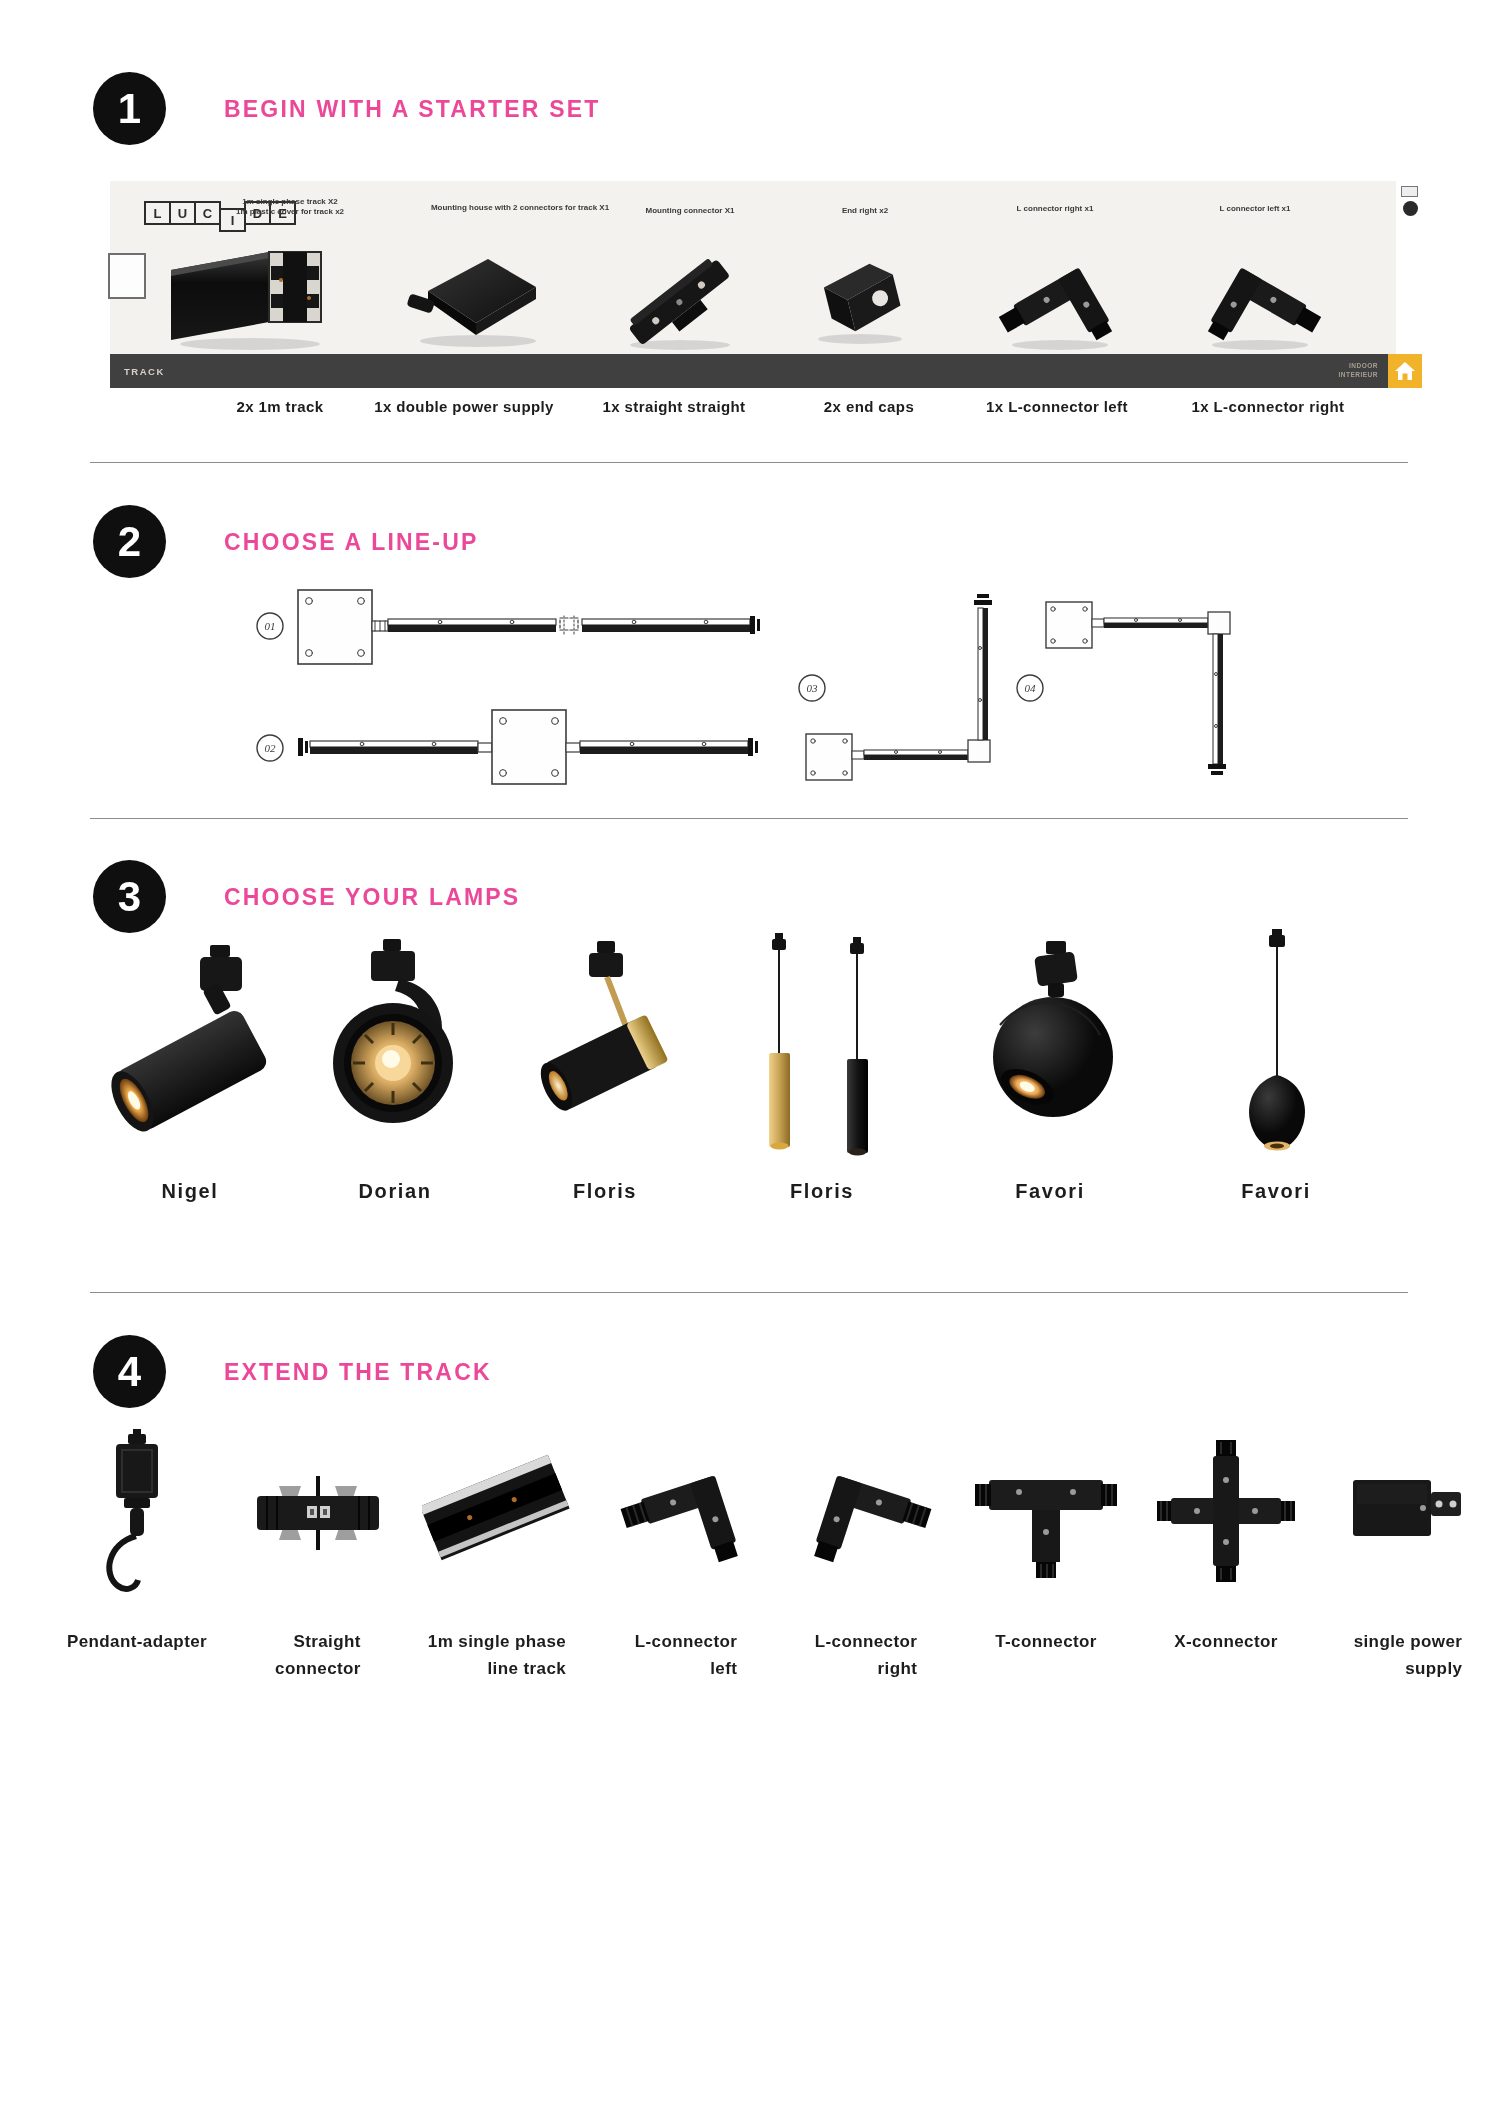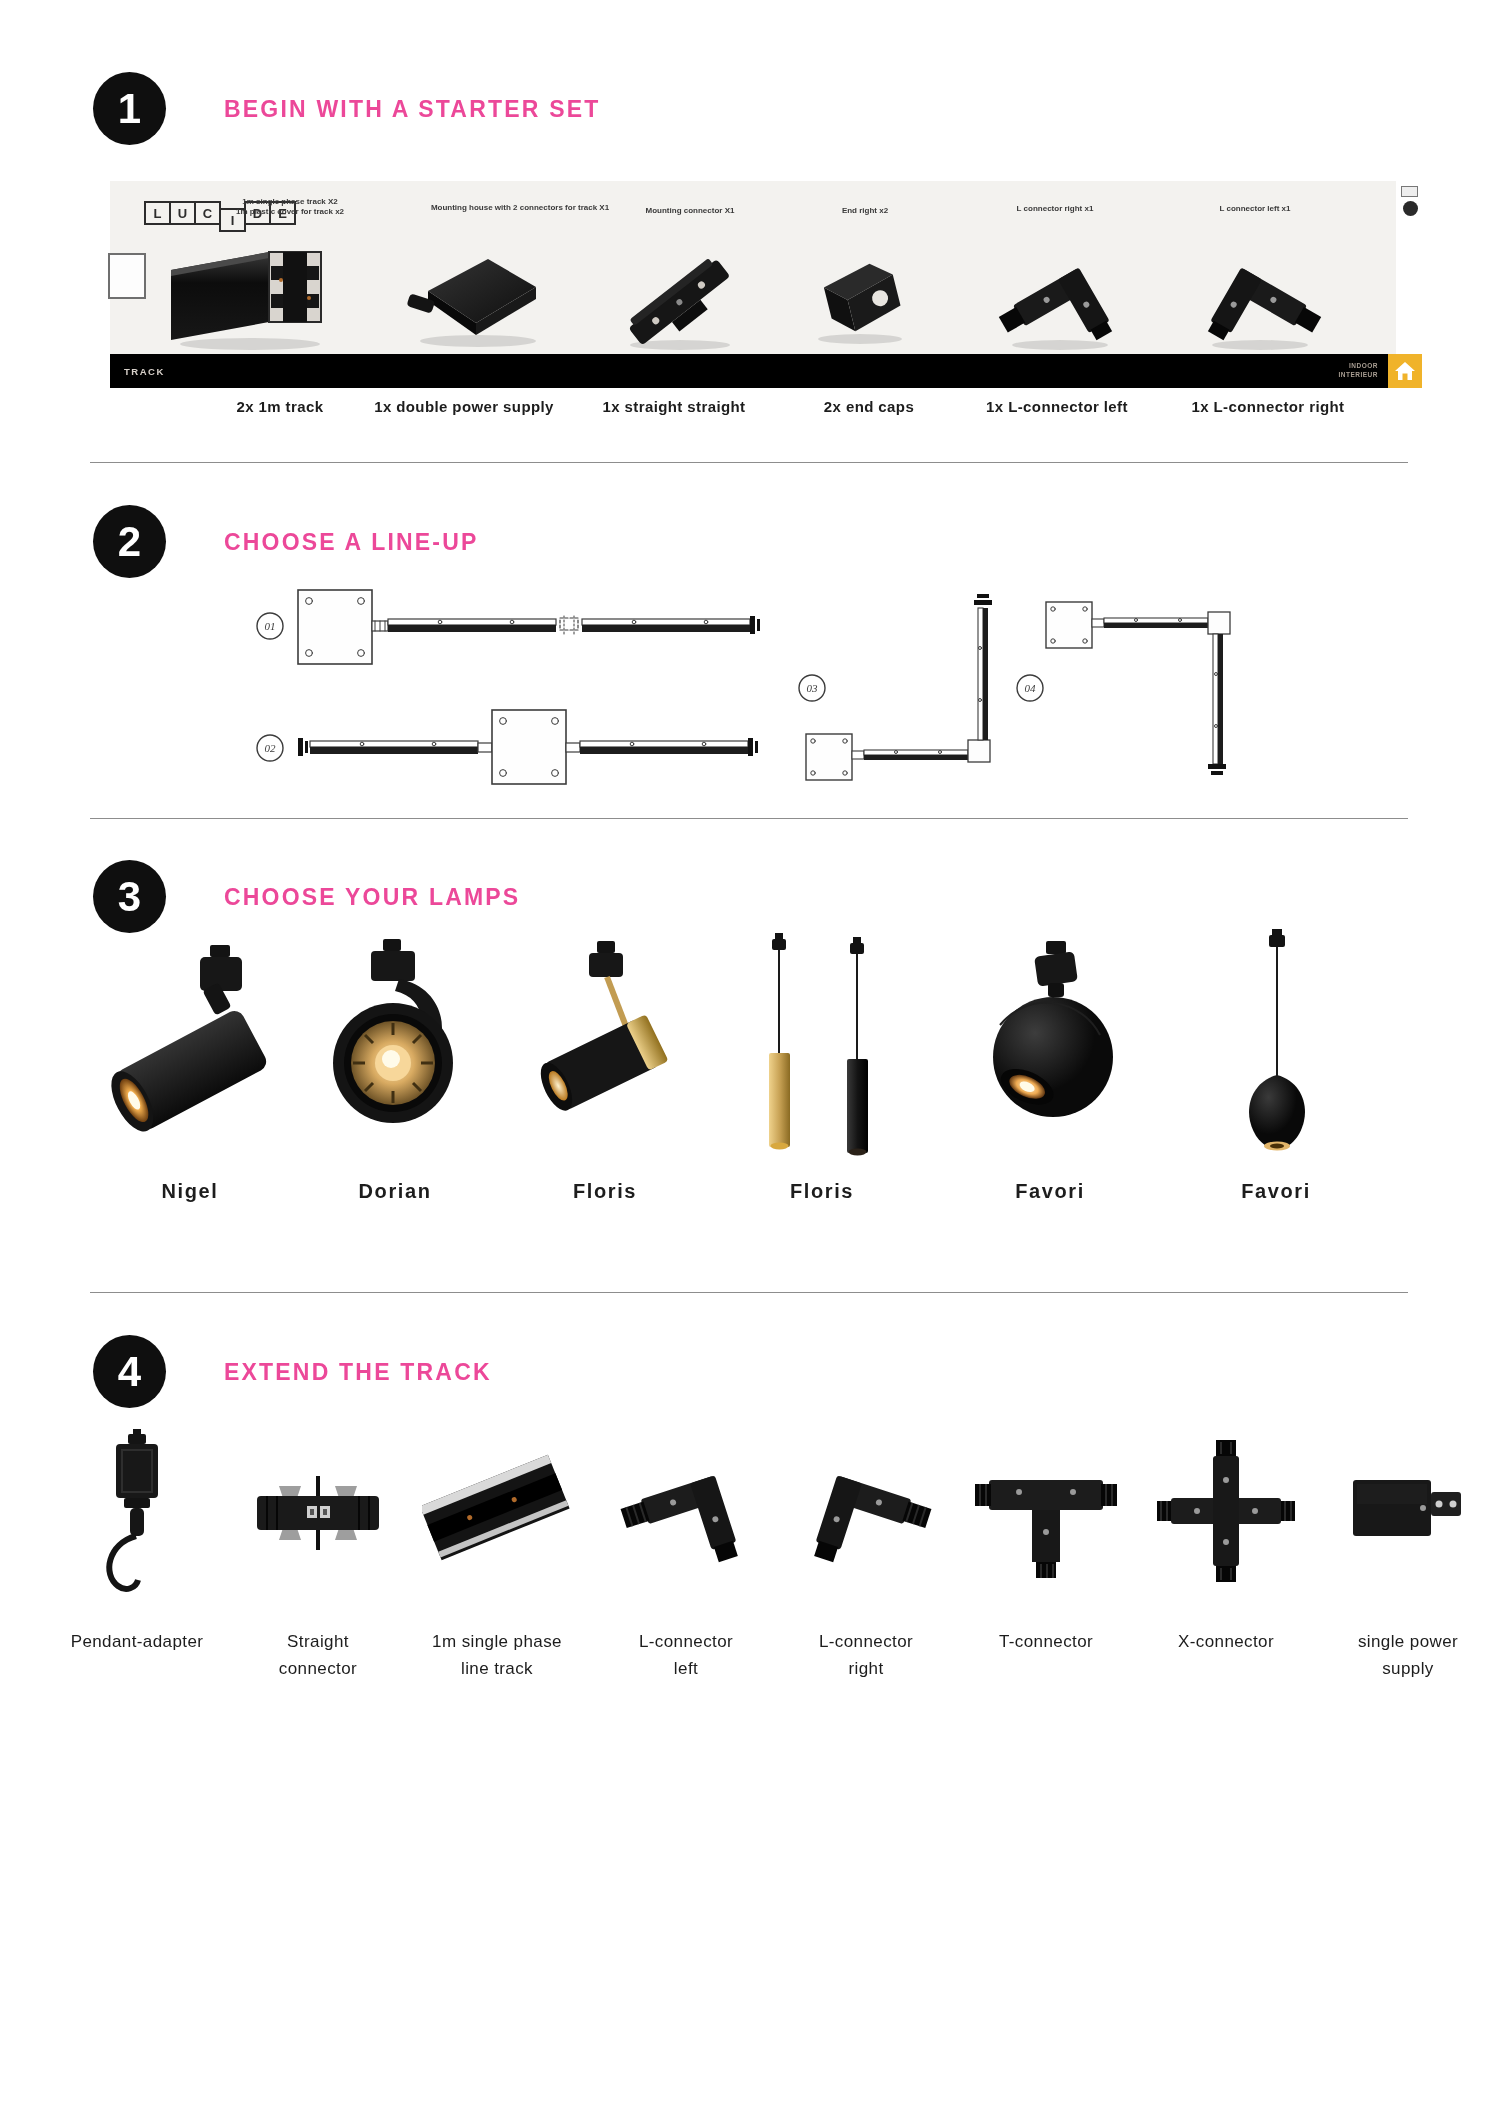--- a/index.html
+++ b/index.html
@@ -15,29 +15,29 @@
   .box{position:absolute;left:110px;top:181px;width:1312px;height:207px;background:#f3f2ef}
   .logo{position:absolute;left:34px;top:20px;display:flex}
   .logo-cell{width:27px;height:24px;border:2px solid #2c2c2c;display:flex;align-items:center;justify-content:center;
     font-size:13px;font-weight:bold;color:#2c2c2c;margin-right:-2px;background:transparent}
   .logo-cell.drop{margin-top:7px;height:24px}
   .tinylabel{position:absolute;font-size:8px;font-weight:bold;color:#3a3a3a;text-align:center;line-height:10px;letter-spacing:0}
   .flap{position:absolute;left:-2px;top:72px;width:38px;height:46px;border:2px solid #6f6f6f;background:#fdfdfd}
   .strip{position:absolute;right:0;top:0;width:26px;height:173px;background:#fff}
   .badge1{position:absolute;right:4px;top:5px;width:17px;height:11px;border:1px solid #777;background:#eee}
   .badge2{position:absolute;right:4px;top:20px;width:15px;height:15px;border-radius:50%;background:#2a2a2a}
-  .band{position:absolute;left:0;bottom:0;width:100%;height:34px;background:#000000;display:flex;align-items:center}
+  .band{position:absolute;left:0;bottom:0;width:100%;height:34px;background:#404040;display:flex;align-items:center}
   .band-track{margin-left:14px;font-size:9.5px;letter-spacing:1.5px;color:#d8d1ca;font-weight:bold}
   .band-right{position:absolute;right:44px;top:7px;text-align:right;font-size:6.5px;line-height:9px;color:#a89d92;font-weight:bold;letter-spacing:.5px}
   .band-home{position:absolute;right:0;bottom:0;width:34px;height:34px;background:#F0B32A;display:flex;align-items:center;justify-content:center}
   .caption{position:absolute;top:398px;transform:translateX(-50%);font-size:15px;font-weight:bold;letter-spacing:.4px;color:#1d1d1d;white-space:nowrap}
 
   .lamp-name{position:absolute;top:1180px;transform:translateX(-50%);font-size:20px;font-weight:bold;letter-spacing:1.6px;color:#1d1d1d}
-  .ext-label{position:absolute;top:1628px;transform:translateX(-50%);font-size:17px;font-weight:normal;letter-spacing:.4px;
-    color:#1d1d1d;text-align:center;line-height:27px;white-space:nowrap}
+  .ext-label{position:absolute;top:1628px;transform:translateX(-50%);font-size:17px;font-weight:bold;letter-spacing:.4px;
+    color:#1d1d1d;text-align:right;line-height:27px;white-space:nowrap}
 </style>
 </head>
 <body>
 
 <div class="step-circle" style="left:93px;top:72px">
   <span>1</span>
 </div>
 <div class="step-title" style="left:224px;top:96px">BEGIN WITH A STARTER SET</div>
 
 <div class="box">

